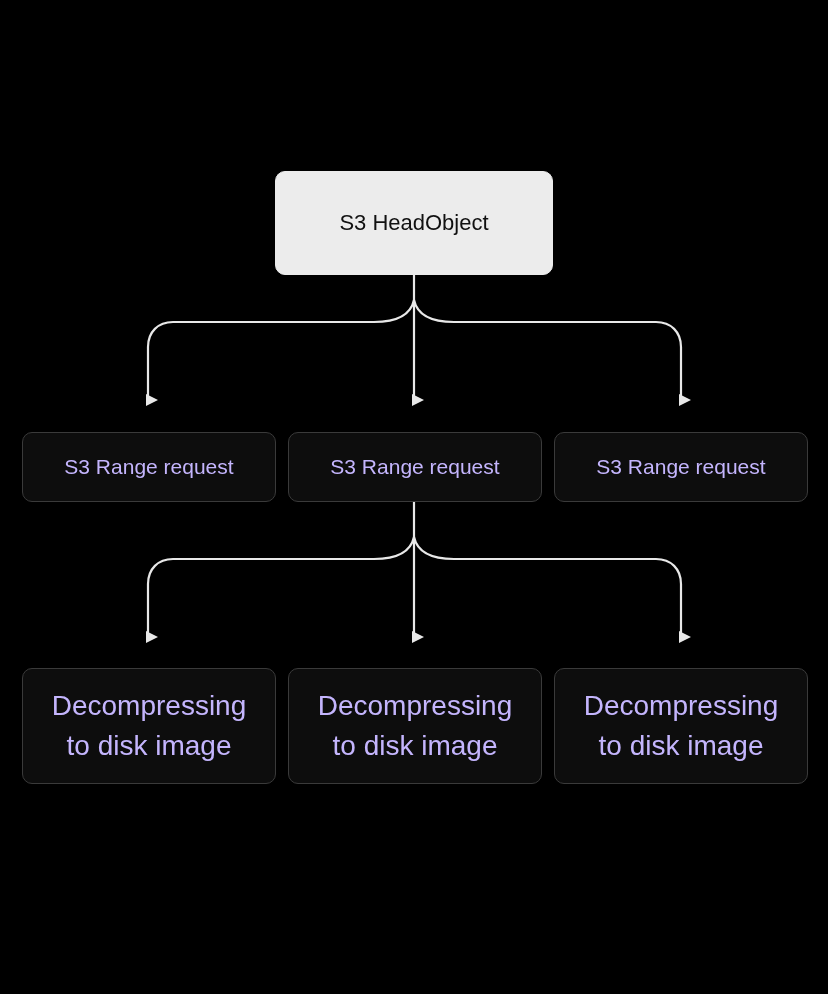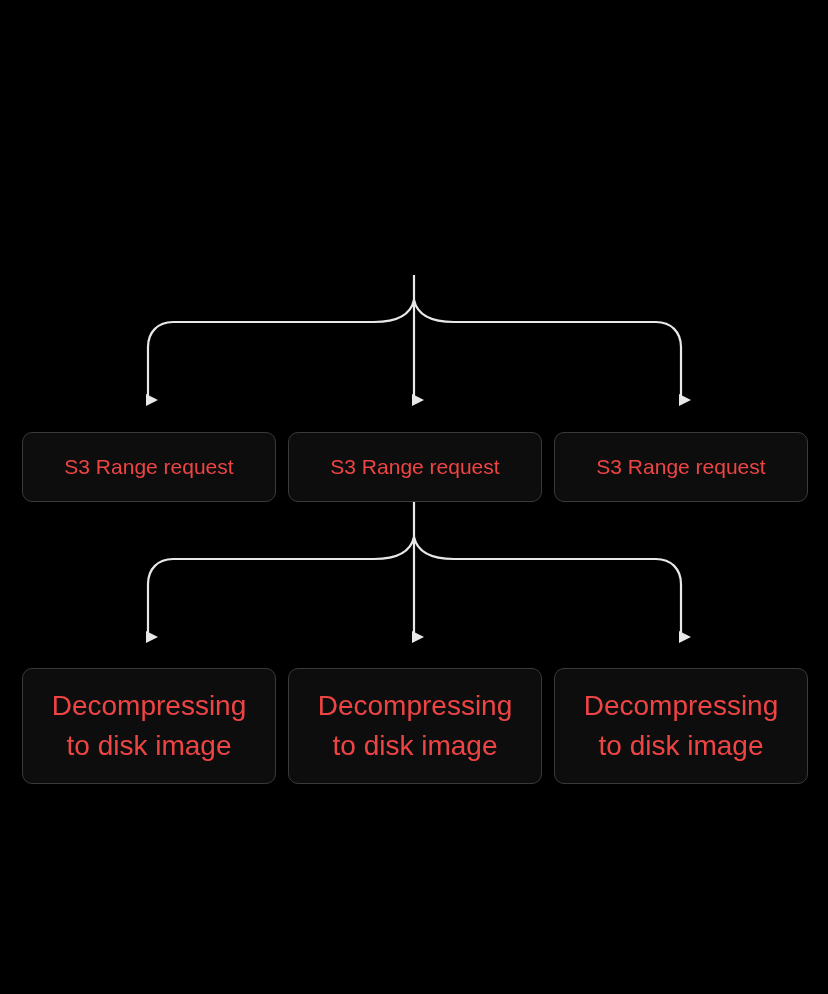--- a/index.html
+++ b/index.html
@@ -47,21 +47,21 @@
 
   .node.root {
     background: #ececec;
     color: #111111;
     border: 1px solid #ececec;
     font-size: 22px;
   }
 
   .node.dark {
     background: #0d0d0d;
-    color: #ef4444;
+    color: #c4b5fd;
     border: 1px solid #3a3a3a;
     font-size: 21px;
   }
 
   .node.two-line {
     font-size: 28px;
   }
 </style>
 </head>
 <body>
@@ -96,20 +96,21 @@
                L 148 637" marker-end="url(#arrow)"></path>
 
       <path d="M 414 537 L 414 637" marker-end="url(#arrow)"></path>
 
       <path d="M 414 537 C 418 555 436 559 454 559
                L 656 559 C 671 559 681 569 681 584
                L 681 637" marker-end="url(#arrow)"></path>
     </g>
   </svg>
 
+  <div class="node root" style="left:275px; top:171px; width:278px; height:104px;">S3 HeadObject</div>
 
   <div class="node dark" style="left:22px; top:432px; width:254px; height:70px;">S3 Range request</div>
 
   <div class="node dark" style="left:288px; top:432px; width:254px; height:70px;">S3 Range request</div>
 
   <div class="node dark" style="left:554px; top:432px; width:254px; height:70px;">S3 Range request</div>
 
   <div class="node dark two-line" style="left:22px; top:668px; width:254px; height:116px;">Decompressing
 to disk image</div>
 

